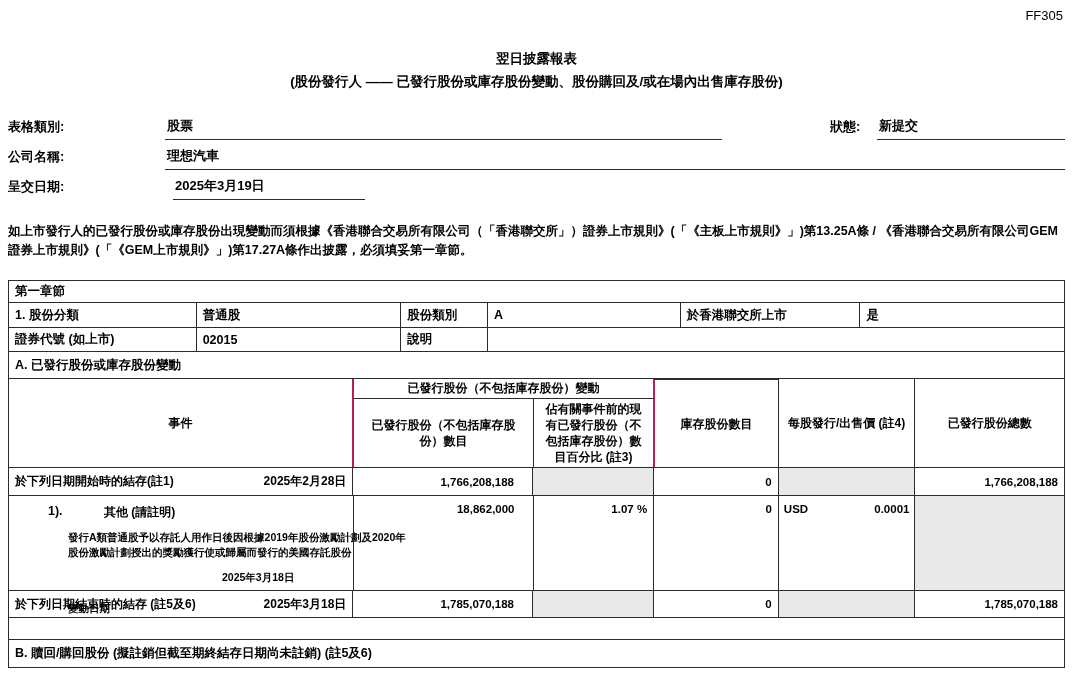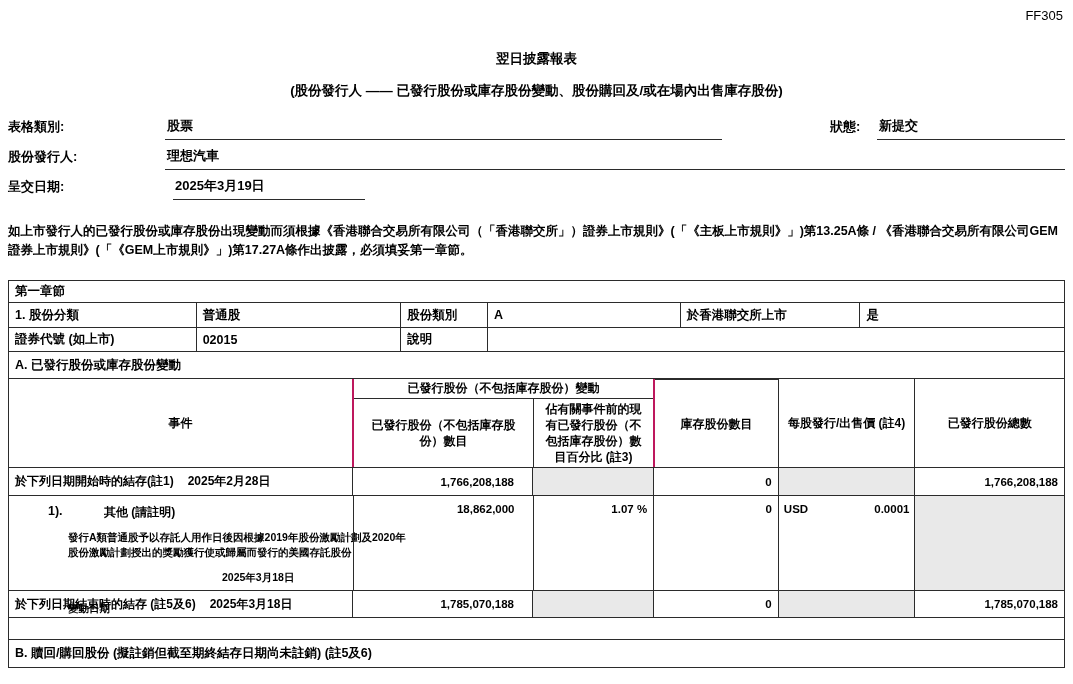--- a/index.html
+++ b/index.html
@@ -9,21 +9,21 @@
     width:1073px; height:684px;
     background:#ffffff;
     font-family:"Liberation Sans", sans-serif;
     font-weight:bold;
     color:#000;
     overflow:hidden;
   }
   .form-code { position:absolute; top:8px; right:10px; font-size:13px; font-weight:normal; }
   .titles { position:absolute; top:50px; left:0; width:100%; text-align:center; }
   .titles .t1 { font-size:13.5px; }
-  .titles .t2 { font-size:13.5px; margin-top:14px; }
+  .titles .t2 { font-size:13.5px; margin-top:5px; }
 
   .fields { position:absolute; top:110px; left:8px; width:1057px; }
   .frow { display:flex; align-items:flex-end; height:30px; }
   .flabel { width:157px; font-size:13px; padding-bottom:4px; }
   .fvalue { border-bottom:1px solid #2b2b2b; font-size:13px; padding:0 0 4px 2px; }
   .v-formtype { width:557px; }
   .spacer1 { width:108px; }
   .flabel-status { width:47px; font-size:13px; padding-bottom:4px; }
   .v-status { width:188px; }
   .v-company { width:900px; }
@@ -43,21 +43,21 @@
   .row-secB { height:28px; }
   .row-empty { height:22px; }
 
   .row-top1 { height:25px; }
   .row-top2 { height:24px; }
   .tw1 { width:187px; } .tw2 { width:205px; } .tw3 { width:87px; }
   .tw4 { width:193px; } .tw5 { width:180px; } .tw6 { width:205px; }
   .tw-rest { width:578px; }
 
   
-  .w-event { width:344px; } .w-c2 { width:180px; } .w-c3 { width:121px; }
+  .w-event { width:344px;justify-content:space-between; } .w-c2 { width:180px; } .w-c3 { width:121px; }
   .w-c4 { width:125px; } .w-c5 { width:137px; } .w-c6 { width:150px; }
 
   .hdr { height:89px; }
   .hcell { justify-content:center; text-align:center; font-size:12px; line-height:16px; padding:2px 8px; }
   .hgroup { border-left:2px solid #be185d; display:flex; flex-direction:column; }
   .hg-top { height:27px; display:flex; align-items:center; justify-content:center; font-size:12px; }
   .hg-bottom { flex:1; display:flex; border-top:1px solid #2b2b2b; }
   .hg-bottom .sub { display:flex; align-items:center; justify-content:center; text-align:center; font-size:12px; line-height:16px; padding:2px 8px; }
   .hg-bottom .sub + .sub { border-left:1px solid #2b2b2b; }
 
@@ -94,21 +94,21 @@
 
   <div class="fields">
     <div class="frow">
       <div class="flabel">表格類別:</div>
       <div class="fvalue v-formtype">股票</div>
       <div class="spacer1"></div>
       <div class="flabel-status">狀態:</div>
       <div class="fvalue v-status">新提交</div>
     </div>
     <div class="frow">
-      <div class="flabel">股份發行人:</div>
+      <div class="flabel">公司名稱:</div>
       <div class="fvalue v-company">理想汽車</div>
     </div>
     <div class="frow">
       <div class="flabel">呈交日期:</div>
       <div class="fvalue v-date">2025年3月19日</div>
     </div>
   </div>
 
   <div class="instruction">如上市發行人的已發行股份或庫存股份出現變動而須根據《香港聯合交易所有限公司（「香港聯交所」）證券上市規則》(「《主板上市規則》」)第13.25A條 / 《香港聯合交易所有限公司GEM證券上市規則》(「《GEM上市規則》」)第17.27A條作出披露，必須填妥第一章節。</div>
 

